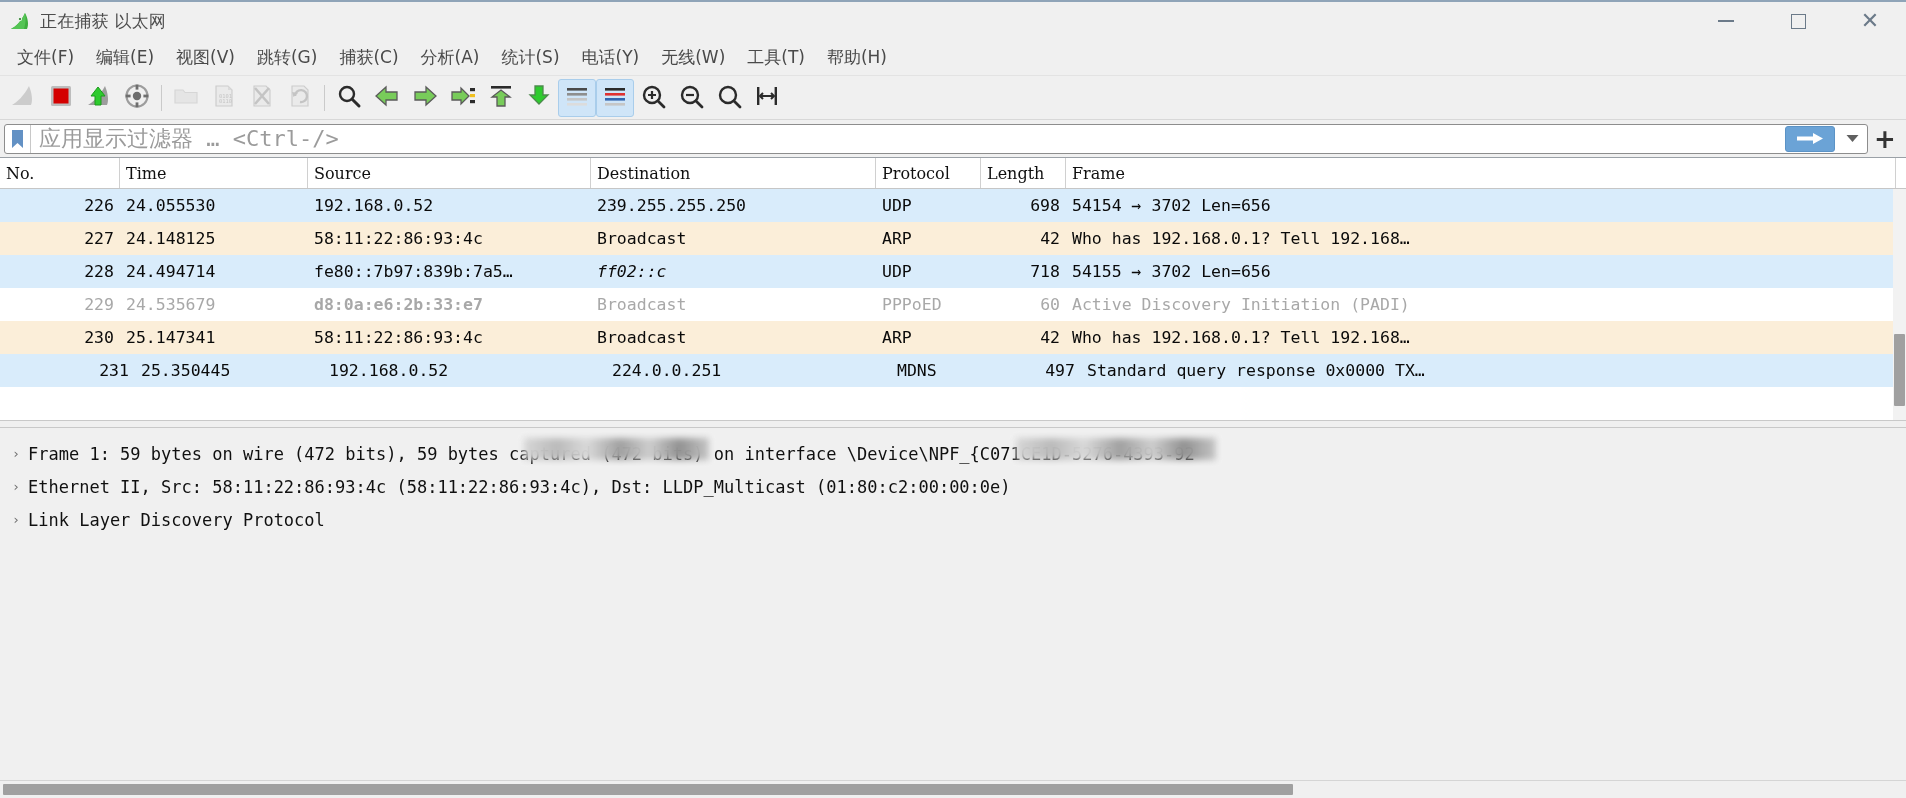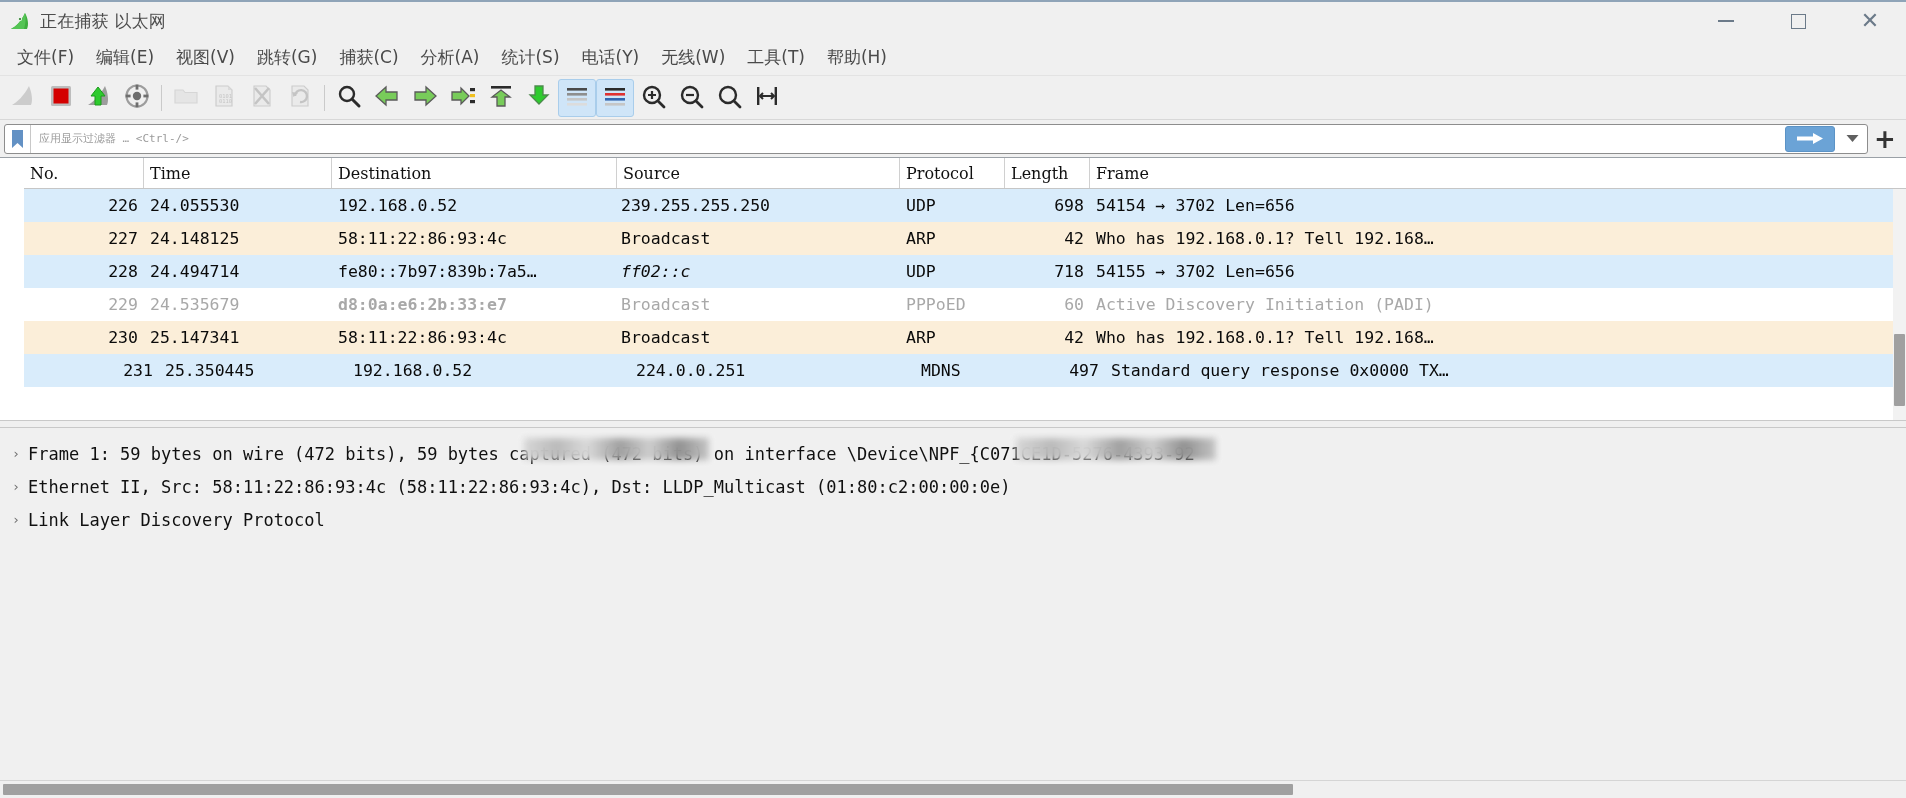--- a/index.html
+++ b/index.html
@@ -98,21 +98,21 @@
     overflow: hidden;
   }
   .bookmark {
     width: 26px; height: 28px;
     display: flex; align-items: center; justify-content: center;
     flex: 0 0 26px;
     border-right: 1px solid #c8c8c8;
   }
   .filter-input {
     flex: 1 1 auto; height: 43px; border: 0; outline: none;
-    font-size: 11px; color: #8c8c8c;
+    font-size: 22px; color: #8c8c8c;
     padding-left: 8px;
     font-family: "DejaVu Sans Mono", monospace;
     background: transparent;
   }
   .filter-input::placeholder { color: #9b9b9b; opacity: 1; }
   .apply-btn {
     width: 50px; height: 26px; margin-right: 2px;
     background: #6ba3d6;
     border: 1px solid #5b93c6;
     border-radius: 3px;
@@ -129,21 +129,21 @@
     display: flex; align-items: center; justify-content: center;
     font-size: 26px; color: #333; font-weight: 600;
     font-family: "DejaVu Sans", sans-serif;
   }
 
   
   .packet-pane {
     flex: 0 0 262px; height: 262px;
     background: #fff;
     display: flex; flex-direction: column;
-    position: relative; overflow: hidden; padding-left: 24px;
+    position: relative; overflow: hidden;
   }
   .col-head {
     height: 31px; flex: 0 0 31px;
     display: flex; align-items: stretch;
     background: #fff;
     border-bottom: 1px solid #c6c6c6;
   }
   .ch {
     font-size: 16px; color: #101010;
     font-family: "DejaVu Serif", serif;
@@ -428,22 +428,22 @@
           </svg>
       </span>
     </div>
     <span class="plus-btn">+</span>
   </div>
 
   <div class="packet-pane">
     <div class="col-head" id="colhead">
         <div class="ch" style="width: 120px; flex: 0 0 120px;">No.</div>
         <div class="ch" style="width: 188px; flex: 0 0 188px;">Time</div>
+        <div class="ch" style="width: 283px; flex: 0 0 283px;">Source</div>
         <div class="ch" style="width: 285px; flex: 0 0 285px;">Destination</div>
-        <div class="ch" style="width: 283px; flex: 0 0 283px;">Source</div>
         <div class="ch" style="width: 105px; flex: 0 0 105px;">Protocol</div>
         <div class="ch" style="width: 85px; flex: 0 0 85px;">Length</div>
         <div class="ch" style="width: 830px; flex: 0 0 830px;">Frame</div>
       </div>
     <div class="rows" id="rows">
         <div class="prow blue">
           <div class="cell c-no" style="width: 120px; flex: 0 0 120px;">226</div>
           <div class="cell c-time" style="width: 188px; flex: 0 0 188px;">24.055530</div>
           <div class="cell c-src" style="width: 283px; flex: 0 0 283px;">192.168.0.52</div>
           <div class="cell c-dst" style="width: 285px; flex: 0 0 285px;">239.255.255.250</div>

